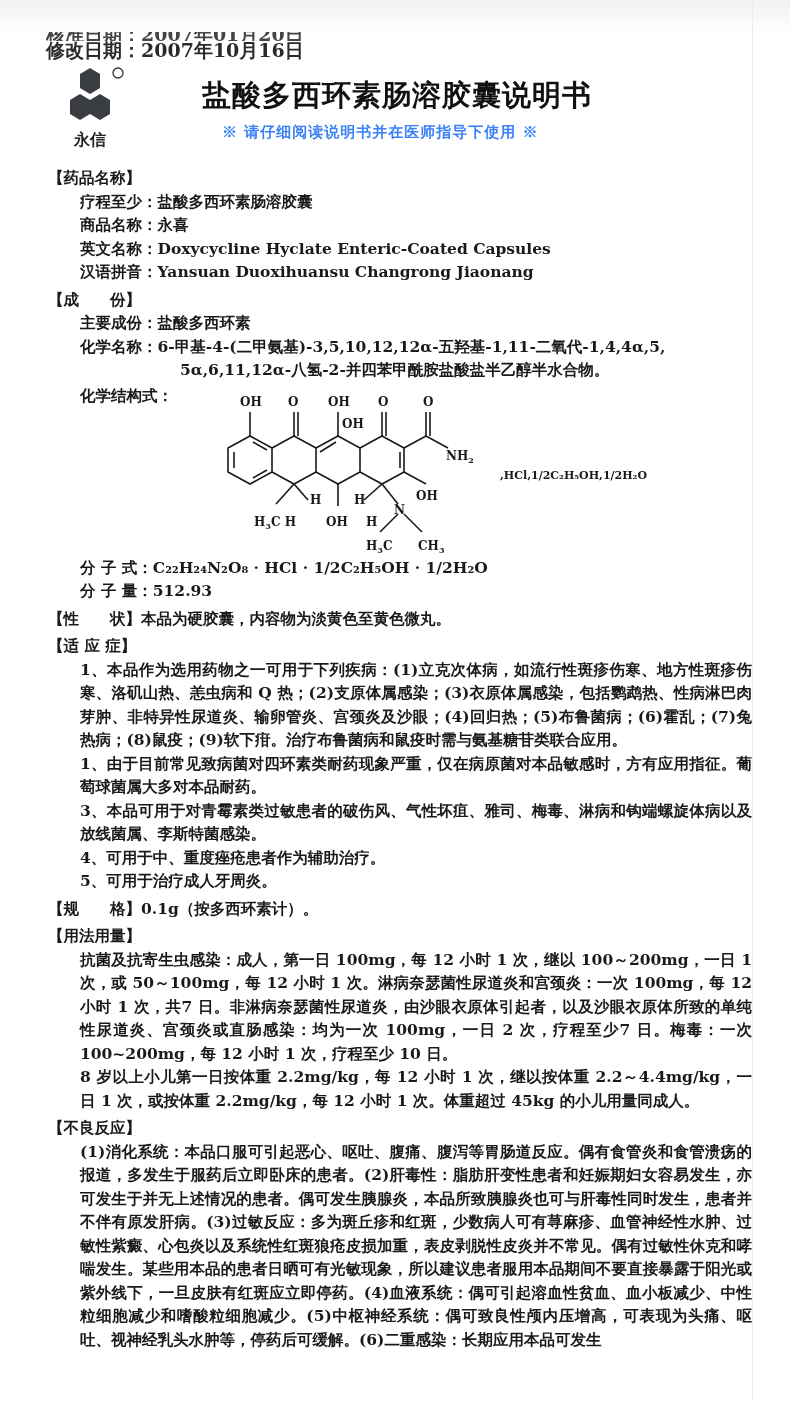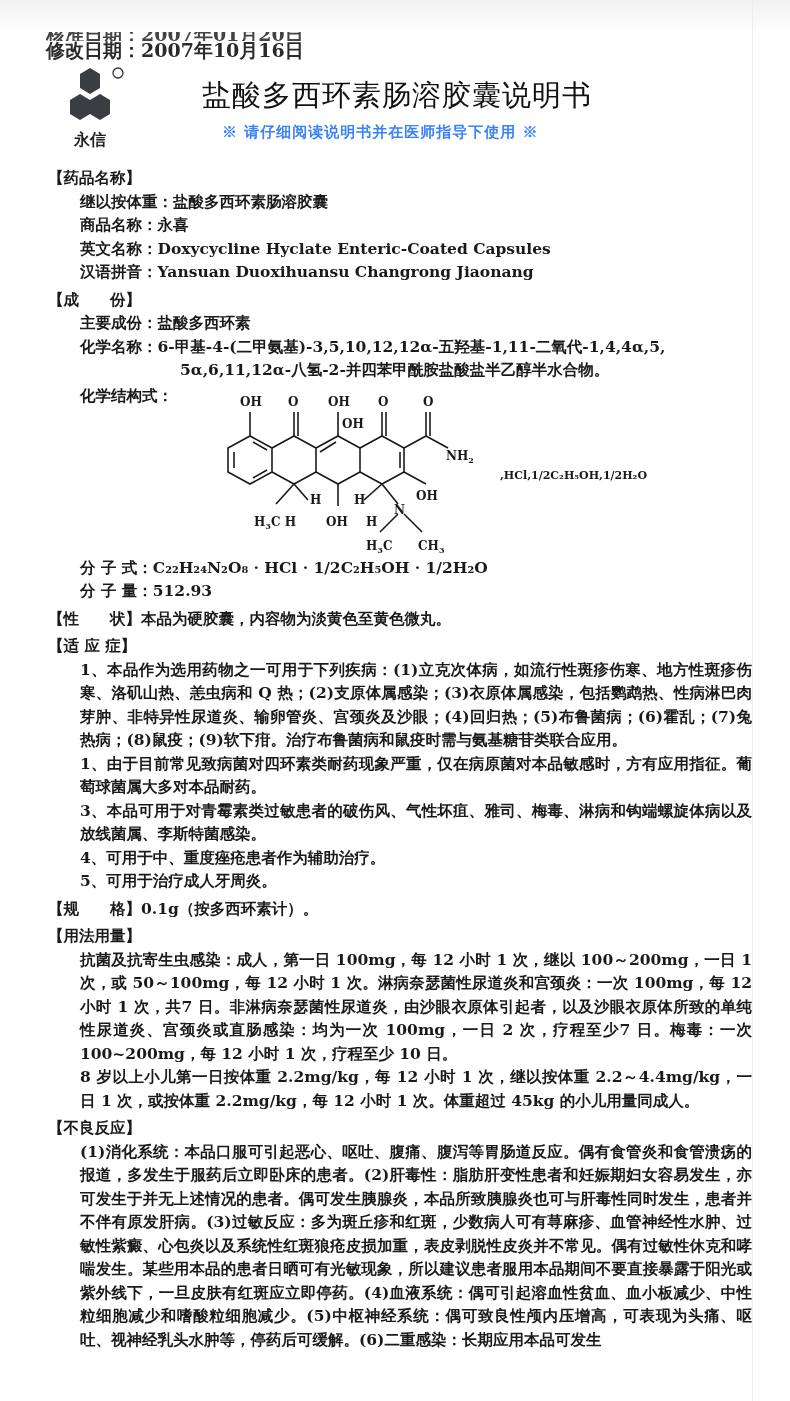--- a/index.html
+++ b/index.html
@@ -29,21 +29,21 @@
   .dates .cut { display:block; height: 9px; overflow: hidden; line-height: 4px; color:#444; }
   .logo {
     position: absolute; left: 70px; top: 66px; width: 60px; height: 96px;
   }
   .logo-text {
     position: absolute; left: 74px; top: 130px; font-size: 16px; font-weight: bold; color:#222;
   }
   .title {
     position: absolute; left: 202px; top: 76px;
     font-family: "DejaVu Sans", "Liberation Sans", sans-serif;
-    font-size: 29px; font-weight: normal; letter-spacing: 1px; color: #111;
+    font-size: 29px; font-weight: bold; letter-spacing: 1px; color: #111;
   }
   .subtitle {
     position: absolute; left: 222px; top: 123px;
     font-size: 15px; font-weight: bold; color: #3b82f6; letter-spacing: 1px;
   }
   .content {
     position: absolute; left: 44px; top: 162px; width: 712px;
     font-size: 15.5px; line-height: 23.5px; font-weight: bold;
   }
   .sec { margin: 4px; }
@@ -82,21 +82,21 @@
 <div class="logo-text">永信</div>
 
 <div class="title">盐酸多西环素肠溶胶囊说明书</div>
 <div class="subtitle">※ 请仔细阅读说明书并在医师指导下使用 ※</div>
 
 <div class="content">
 
   <div class="sec">
     <div>【药品名称】</div>
     <div class="row">
-      <span>继以按体重：</span><span>盐酸多西环素肠溶胶囊</span>
+      <span>疗程至少：</span><span>盐酸多西环素肠溶胶囊</span>
     </div>
     <div class="row">
       <span>商品名称：</span><span>永喜</span>
     </div>
     <div class="row">
       <span>英文名称：</span><span>Doxycycline Hyclate Enteric-Coated Capsules</span>
     </div>
     <div class="row">
       <span>汉语拼音：</span><span>Yansuan Duoxihuansu Changrong Jiaonang</span>
     </div>

